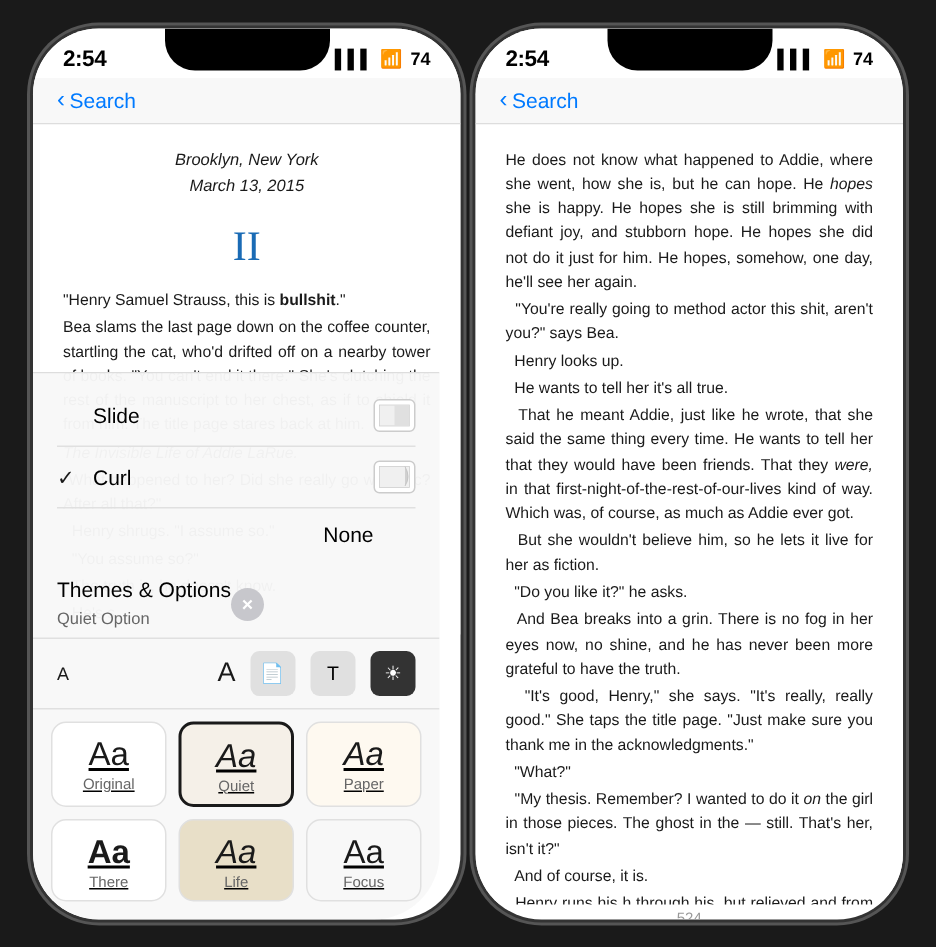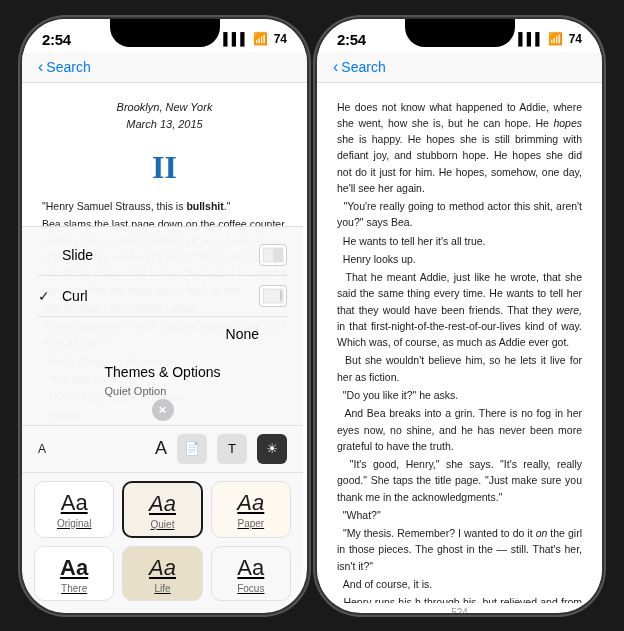--- a/index.html
+++ b/index.html
@@ -98,43 +98,43 @@
       font-size: 11px;
     }
     .book-header {
       text-align: center;
       margin-bottom: 10px;
       font-style: italic;
       font-size: 11px;
     }
     .book-chapter {
       text-align: center;
-      font-size: 32px;
+      font-size: 28px;
       color: #1a6bb5;
-      font-weight: 700;
+      font-weight: 400;
       margin: 6px 0;
       font-family: Georgia, serif;
     }
     .book-text {
       font-size: 10.5px;
       line-height: 1.55;
       color: #1a1a1a;
     }
     .book-text p {
       margin-bottom: 2px;
       text-align: justify;
     }
     .italic { font-style: italic; }
     .bold { font-weight: bold; }
     
     .bottom-panel {
       position: absolute;
       bottom: 0;
       left: 0;
-      right: 4px;
+      right: 14px;
       background: rgba(248,248,248,0.97);
       border-top: 0.5px solid #ddd;
       border-radius: 0 0 44px 44px;
       overflow: hidden;
     }
     
     .transition-menu {
       padding: 8px 16px 6px;
     }
     .transition-item {
@@ -170,21 +170,20 @@
       justify-content: center;
       overflow: hidden;
     }
     
     .themes-header-row {
       display: flex;
       align-items: center;
       justify-content: flex-start;
       padding: 6px 16px 4px;
       border-bottom: 0.5px solid #e0e0e0;
-      flex-direction: column;
     }
     .close-btn {
       width: 22px;
       height: 22px;
       background: #c7c7cc;
       border-radius: 50%;
       display: flex;
       align-items: center;
       justify-content: center;
       color: #fff;
@@ -427,22 +426,22 @@
       <div class="nav-back">
         <span class="chevron-left">‹</span>
         <span>Search</span>
       </div>
     </div>
 
     <div class="book-content right-phone">
       <div class="book-text">
         <p>He does not know what happened to Addie, where she went, how she is, but he can hope. He <span class="italic">hopes</span> she is happy. He hopes she is still brimming with defiant joy, and stubborn hope. He hopes she did not do it just for him. He hopes, somehow, one day, he'll see her again.</p>
         <p>&nbsp;&nbsp;"You're really going to method actor this shit, aren't you?" says Bea.</p>
+        <p>&nbsp;&nbsp;Henry looks up.</p>
         <p>&nbsp;&nbsp;He wants to tell her it's all true.</p>
-        <p>&nbsp;&nbsp;Henry looks up.</p>
         <p>&nbsp;&nbsp;That he meant Addie, just like he wrote, that she said the same thing every time. He wants to tell her that they would have been friends. That they <span class="italic">were,</span> in that first-night-of-the-rest-of-our-lives kind of way. Which was, of course, as much as Addie ever got.</p>
         <p>&nbsp;&nbsp;But she wouldn't believe him, so he lets it live for her as fiction.</p>
         <p>&nbsp;&nbsp;"Do you like it?" he asks.</p>
         <p>&nbsp;&nbsp;And Bea breaks into a grin. There is no fog in her eyes now, no shine, and he has never been more grateful to have the truth.</p>
         <p>&nbsp;&nbsp;"It's good, Henry," she says. "It's really, really good." She taps the title page. "Just make sure you thank me in the acknowledgments."</p>
         <p>&nbsp;&nbsp;"What?"</p>
         <p>&nbsp;&nbsp;"My thesis. Remember? I wanted to do it <span class="italic">on</span> the girl in those pieces. The ghost in the — still. That's her, isn't it?"</p>
         <p>&nbsp;&nbsp;And of course, it is.</p>
         <p>&nbsp;&nbsp;Henry runs his h through his, but relieved and from lips, from could b</p>
 

